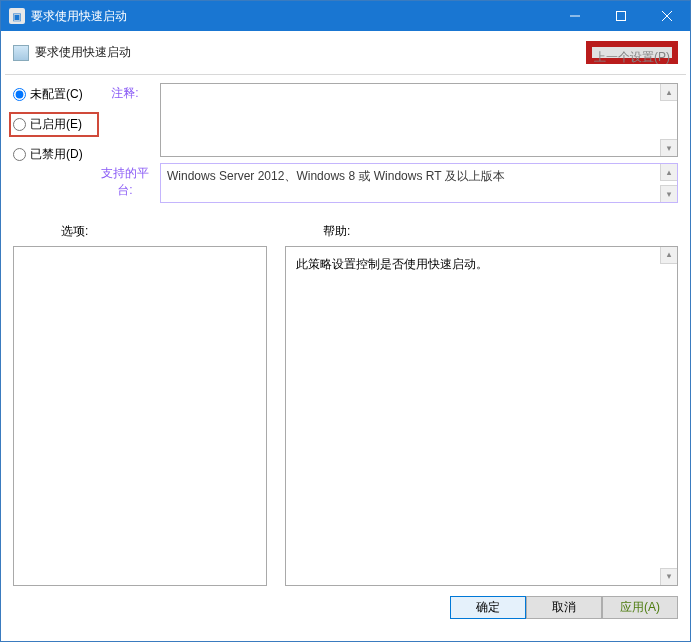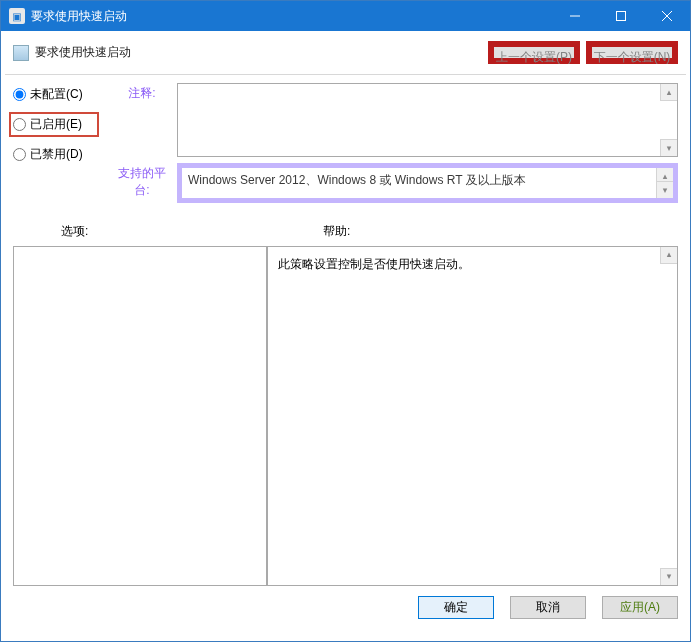--- a/index.html
+++ b/index.html
@@ -64,21 +64,21 @@
       cursor: default;
       text-align: center;
       line-height: 21px;
     }
 
     .divider { border-top: 1px solid #d8d8d8; margin: 0 4px; }
 
     .config-area {
       display: flex;
       padding: 8px 12px 4px 12px;
-      gap: 20px;
+      gap: 3px;
     }
     .radio-col { width: 82px; padding-top: 2px; }
     .radio-item {
       display: flex;
       align-items: center;
       margin-bottom: 8px;
       padding: 1px 0;
     }
     .radio-item.highlight {
       border: 2px solid #d04a3a;
@@ -94,21 +94,21 @@
     .comment-box {
       flex: 1;
       height: 74px;
       border: 1px solid #a9a9a9;
       background: #fff;
       position: relative;
     }
     .platform-box {
       flex: 1;
       height: 40px;
-      border: 5px solid #c4b5fd;
+      border: 1px solid #c4b5fd;
       background: #fff;
       padding: 4px 6px;
       color: #3a3a3a;
       position: relative;
     }
     .scroll-arrow {
       position: absolute;
       right: 0;
       width: 17px;
       height: 17px;
@@ -126,21 +126,21 @@
     .lower-labels {
       display: flex;
       padding: 10px 12px 4px 12px;
     }
     .options-label { width: 262px; margin-left: 48px; }
     .help-label { flex: 1; }
 
     .panels {
       display: flex;
       padding: 2px 12px 0 12px;
-      gap: 0;
+      gap: 18px;
       height: 342px;
     }
     .options-panel {
       width: 254px;
       border: 1px solid #a9a9a9;
       background: #fff;
     }
     .help-panel {
       flex: 1;
       border: 1px solid #a9a9a9;
@@ -148,21 +148,21 @@
       padding: 8px 10px;
       position: relative;
       line-height: 1.5;
     }
     .help-panel p { margin-bottom: 14px; }
 
     .footer {
       display: flex;
       justify-content: flex-end;
       padding: 10px 12px;
-      gap: 16px;
+      gap: 0;
     }
     .dlg-btn {
       min-width: 76px;
       height: 23px;
       border: 1px solid #adadad;
       background: #e1e1e1;
       font-size: 12px;
       cursor: default;
       text-align: center;
       line-height: 21px;
@@ -196,21 +196,20 @@
         <line x1="0" y1="0" x2="10" y2="10" stroke="#fff" stroke-width="1"></line>
         <line x1="10" y1="0" x2="0" y2="10" stroke="#fff" stroke-width="1"></line>
       </svg>
   </div>
 </div>
 
 <div class="toolbar-row">
   <span class="toolbar-icon"></span>
   <span class="toolbar-label">要求使用快速启动</span>
   <button class="nav-btn">上一个设置(P)</button>
-  <button class="nav-btn">下一个设置(N)</button>
 </div>
 
 <div class="divider"></div>
 
 <div class="config-area">
   <div class="radio-col">
     <label class="radio-item">
       <input type="radio" name="state" checked="" style="">
       <span>未配置(C)</span>
     </label>

